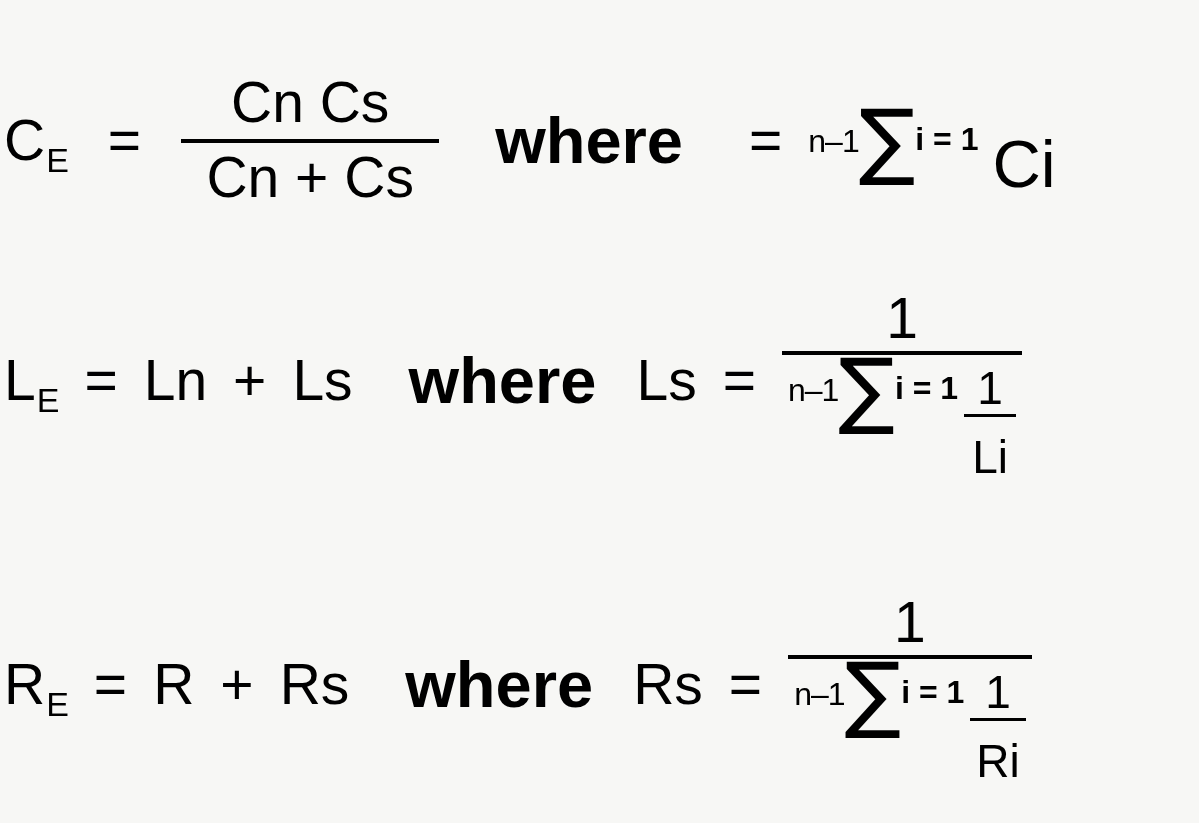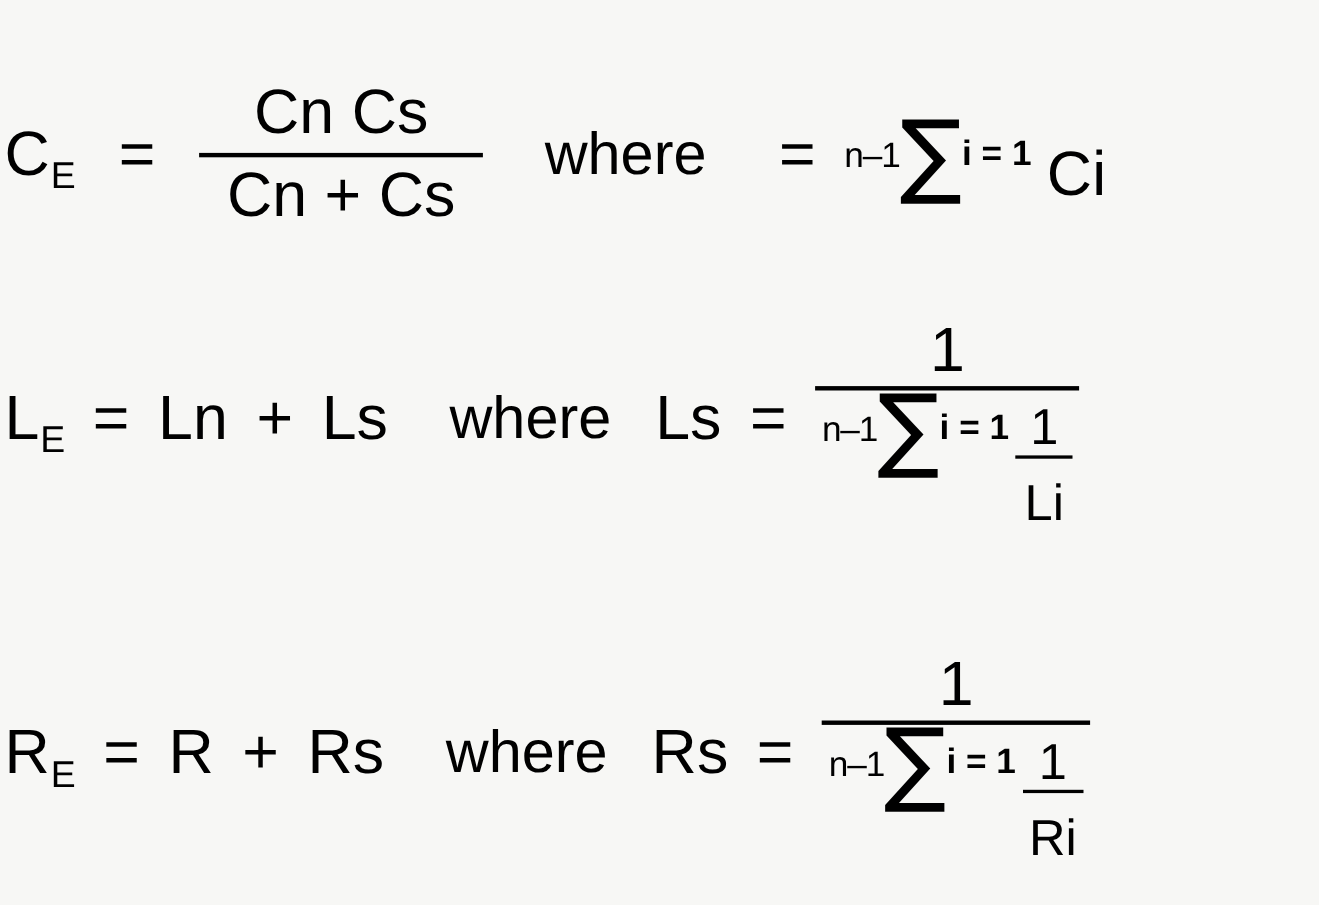--- a/index.html
+++ b/index.html
@@ -52,22 +52,23 @@
     top: 12px;
     left: 1px;
   }
 
   .op {
     font-size: 57px;
     line-height: 1;
   }
 
   .word {
-    font-size: 54px;
-    line-height: 1;
+    font-size: 65px;
+    line-height: 1;
+    font-weight: bold;
   }
   .gap-m  { width: 26px; display: inline-block; }
   .gap-l  { width: 40px; display: inline-block; }
   .gap-xl { width: 56px; display: inline-block; }
 
   
   .frac {
     display: inline-flex;
     flex-direction: column;
     align-items: center;
@@ -151,21 +152,21 @@
     letter-spacing: 0px;
     font-weight: bold;
   }
 
   .sum-group {
     display: inline-flex;
     align-items: flex-start;
   }
 
   .sum-body {
-    font-size: 57px;
+    font-size: 67px;
     line-height: 1;
     position: relative;
     top: 24px;
     margin-left: 14px;
   }
 </style>
 </head>
 <body style="background: rgb(247, 247, 245); color: rgb(0, 0, 0);">
 
 <div class="formula-sheet">

